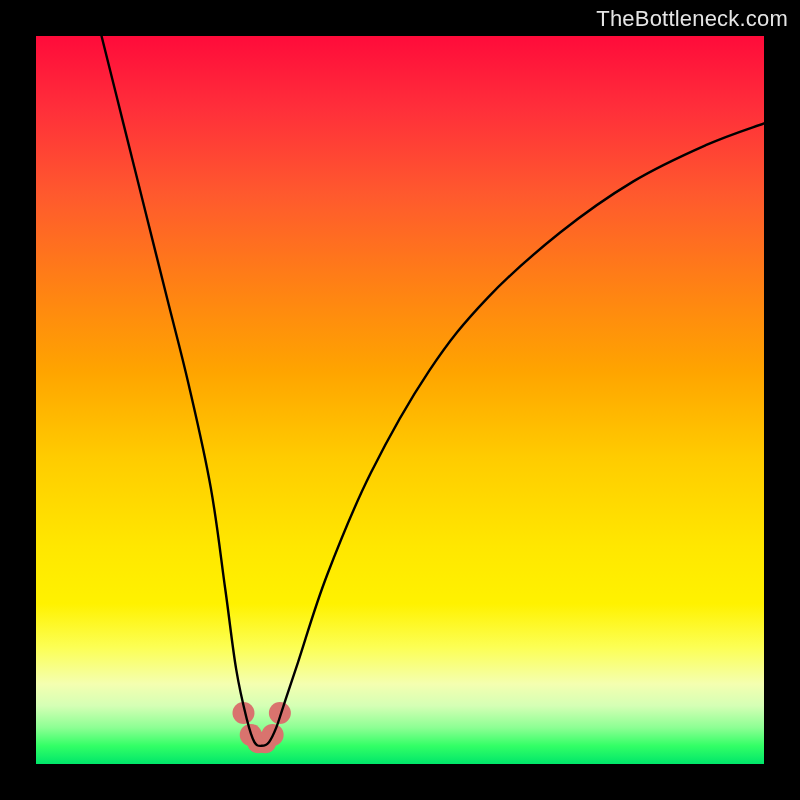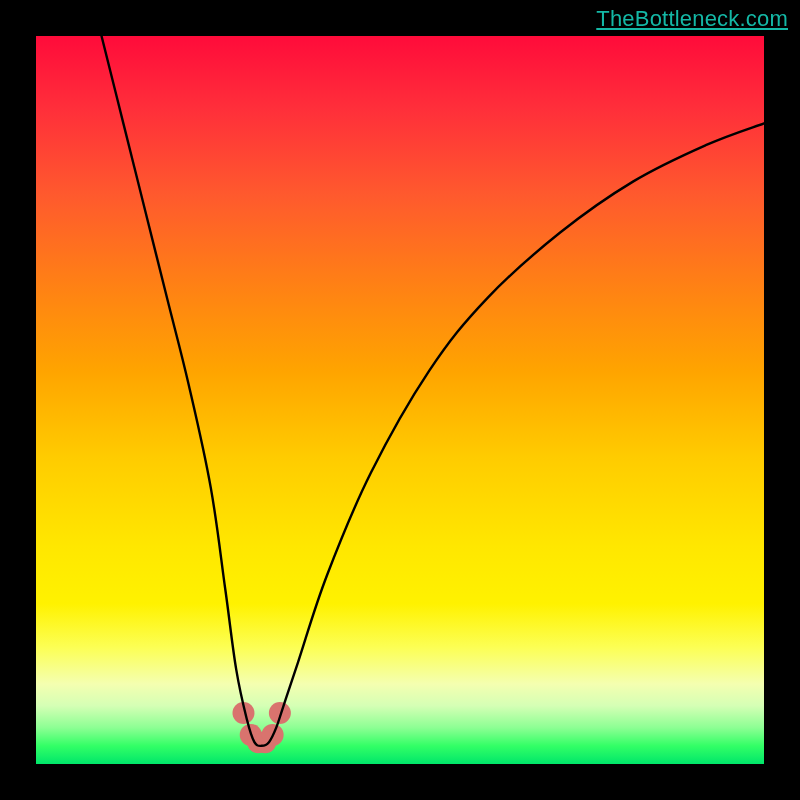--- a/index.html
+++ b/index.html
@@ -39,26 +39,25 @@
       #d5ffb5 92%,
       #8dff94 95%,
       #33ff66 97.5%,
       #00e66a 100%
     );
   }
   .watermark {
     position: absolute;
     top: 6px;
     right: 12px;
-    color: #14b8a6;
+    color: #e5e5e5;
     font-size: 22px;
     font-weight: 400;
     letter-spacing: 0.2px;
     user-select: none;
-    text-decoration: underline;
   }
   svg.curve {
     position: absolute;
     left: 0;
     top: 0;
     width: 728px;
     height: 728px;
   }
 </style>
 </head>

